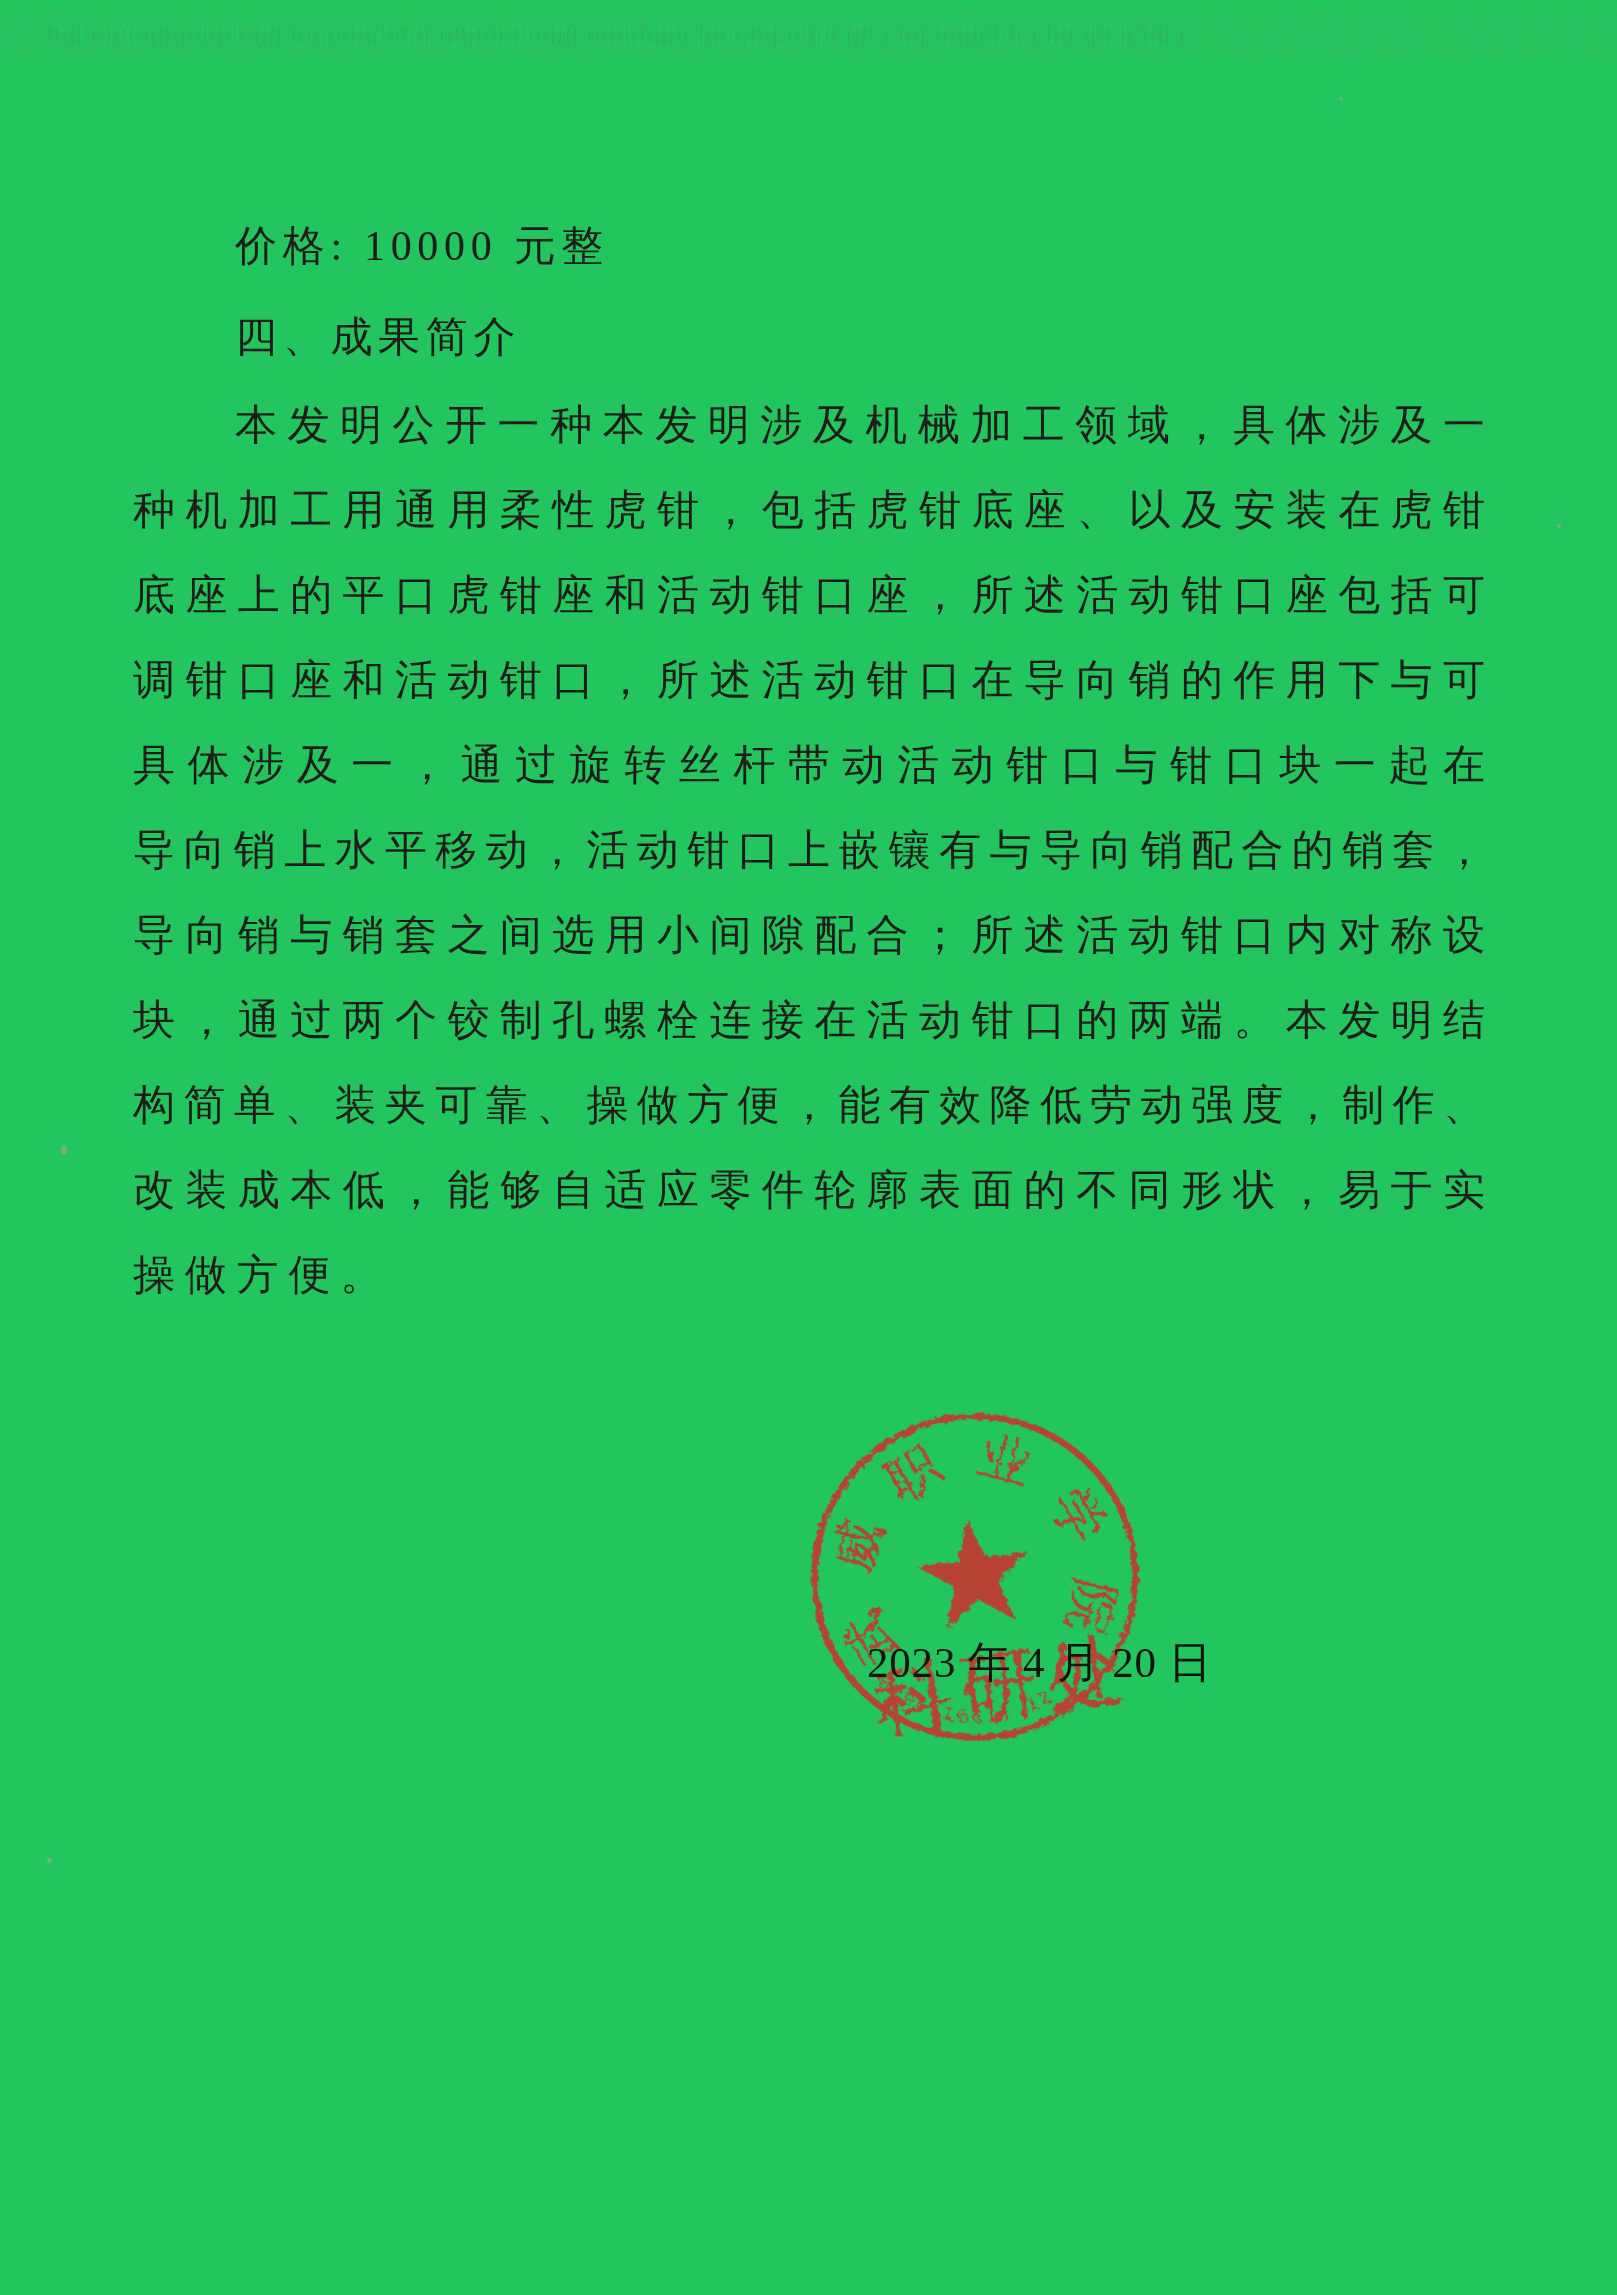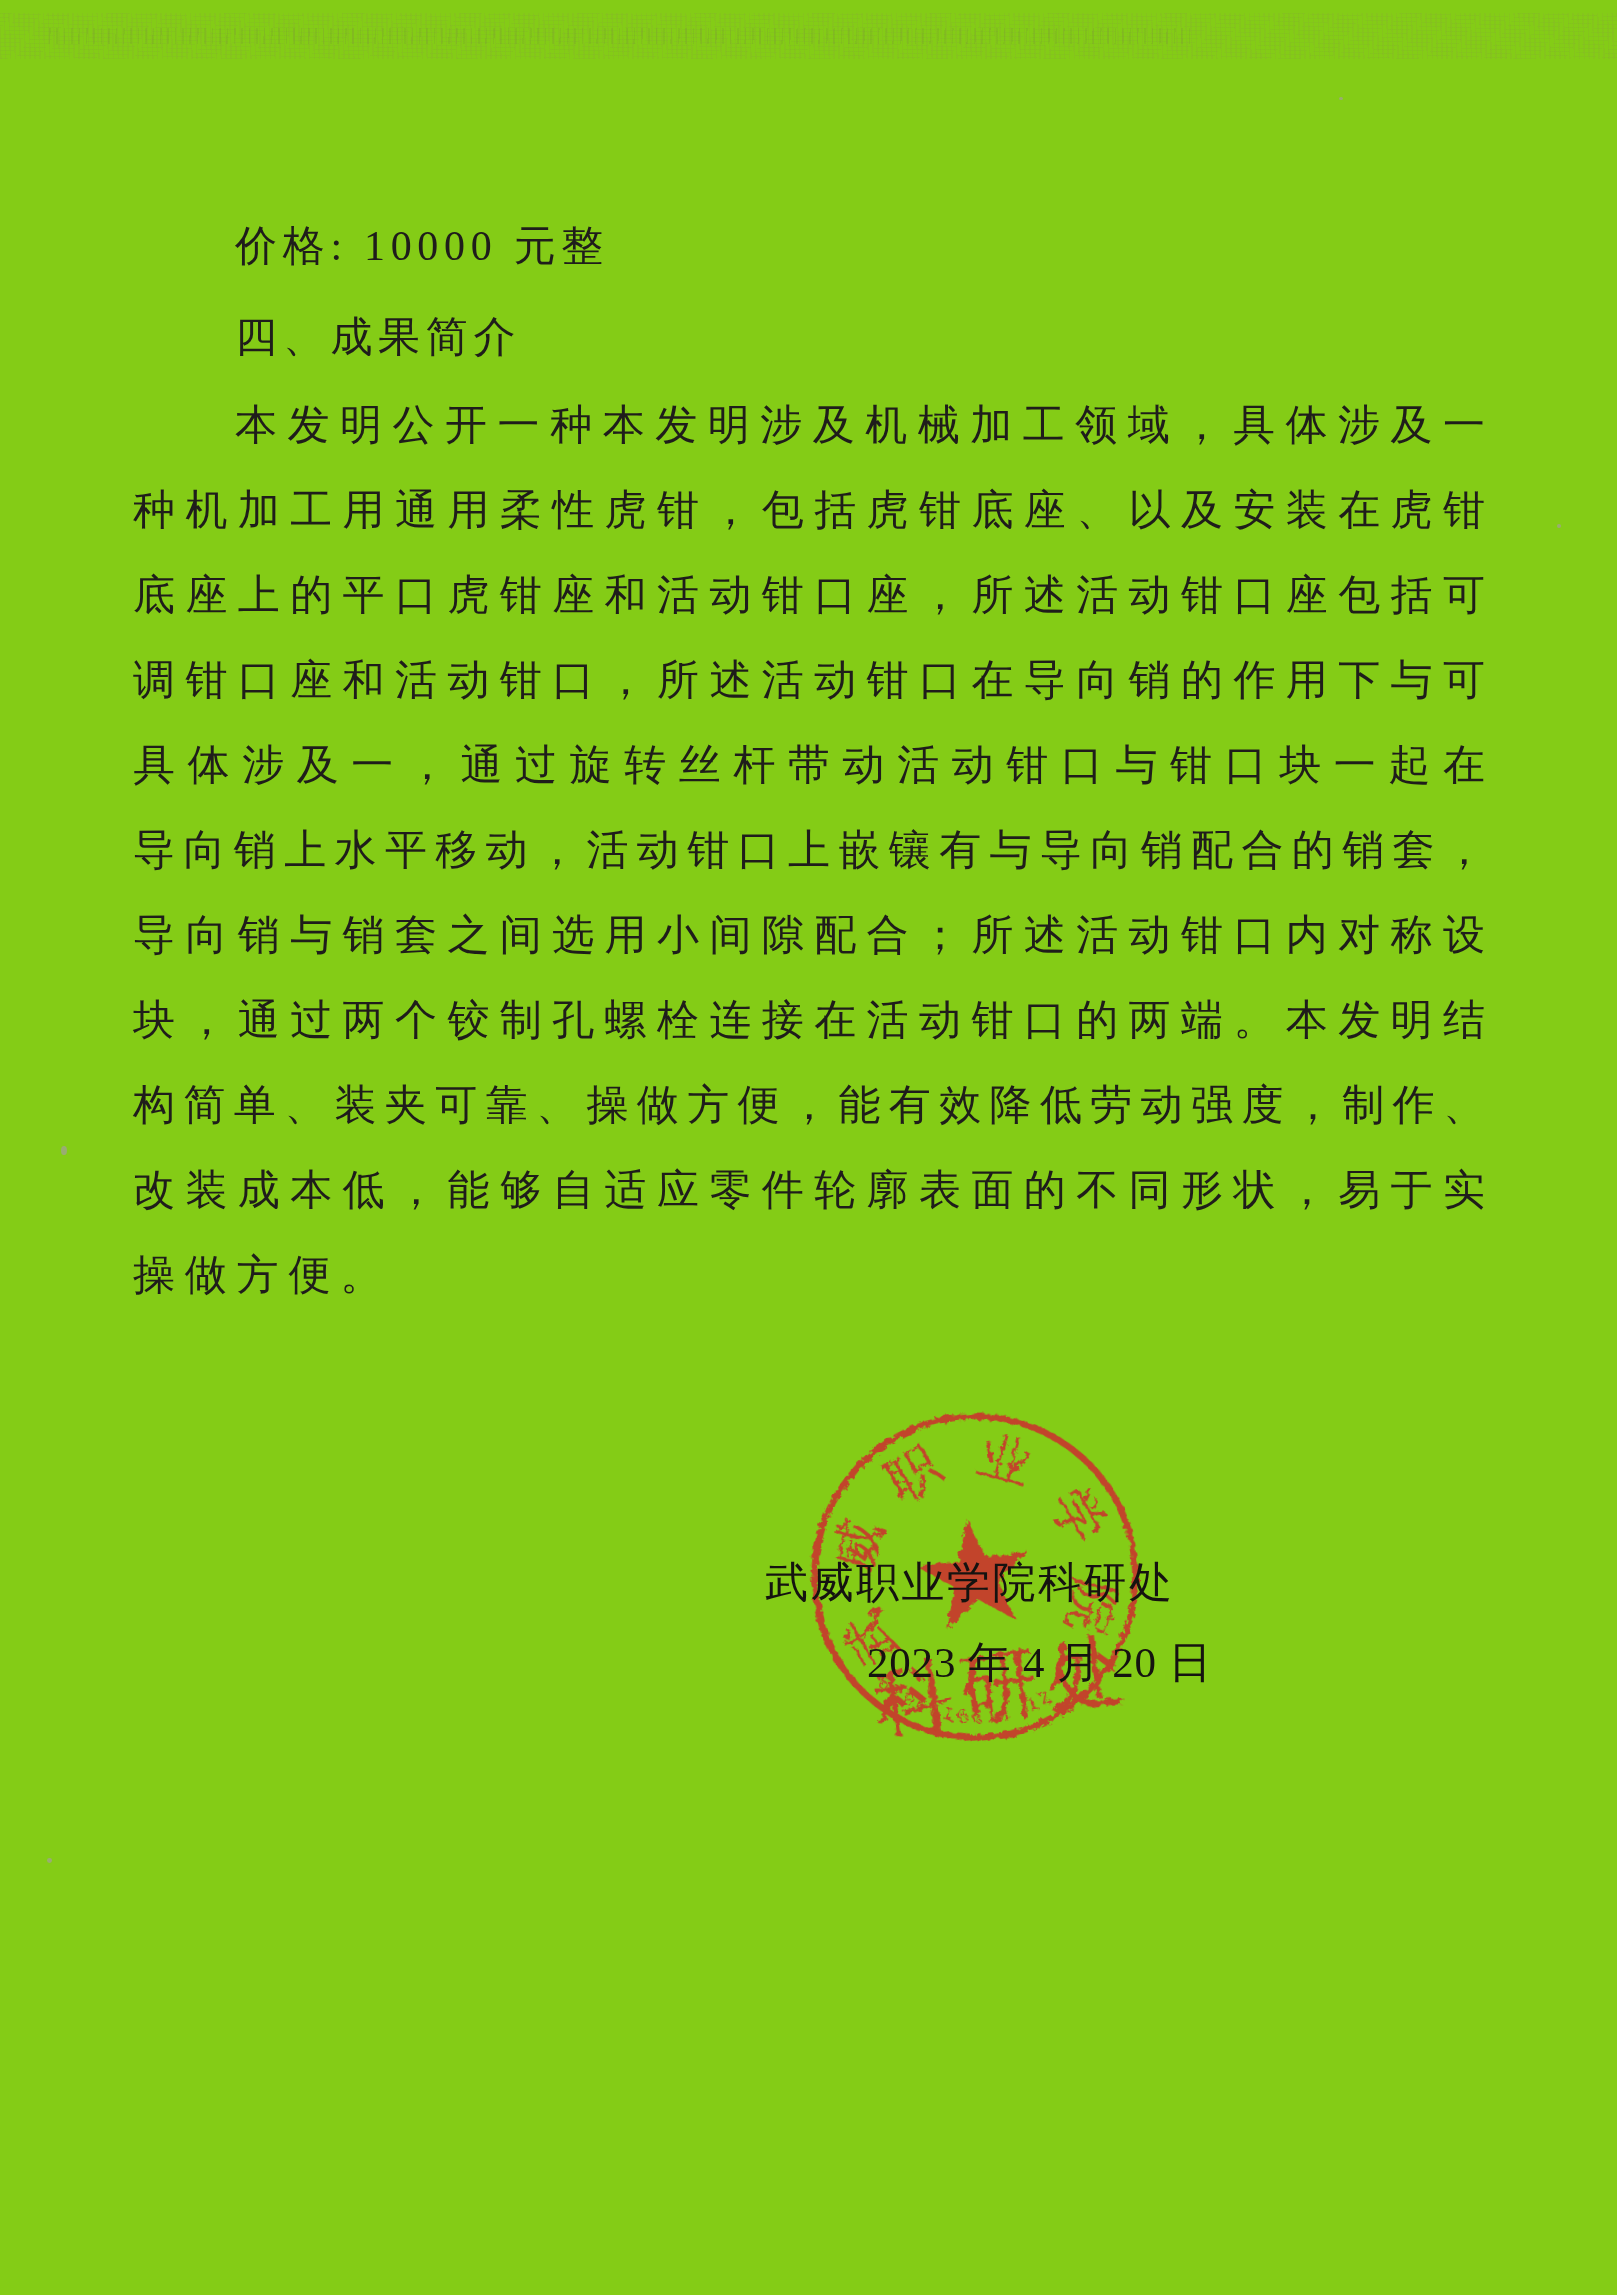--- a/index.html
+++ b/index.html
@@ -1,20 +1,20 @@
 <!DOCTYPE html>
 <html style="font-size:13px"><head>
 <meta charset="utf-8">
 <style>
   html,body{margin:0;padding:0;background:#e8e6e2;}
   .page{
     position:relative;
     width:1618px;height:2295px;
     margin:0 auto;
-    background:#84cc16;
+    background:#22c55e;
     overflow:hidden;
     font-family:"Liberation Serif","DejaVu Serif",serif;
     color:#1f1d1b;
   }
   
   .scan-noise{
     position:absolute;top:13px;left:0;width:100%;height:46px;
     background:
       repeating-linear-gradient(88deg, rgba(150,122,100,0.10) 0 1.6px, transparent 1.6px 4.9px),
       repeating-linear-gradient(2deg, rgba(125,112,100,0.08) 0 0.8px, transparent 0.8px 4.1px);
@@ -85,21 +85,20 @@
       <div class="pline">具体涉及一，通过旋转丝杆带动活动钳口与钳口块一起在</div>
       <div class="pline">导向销上水平移动，活动钳口上嵌镶有与导向销配合的销套，</div>
       <div class="pline">导向销与销套之间选用小间隙配合；所述活动钳口内对称设</div>
       <div class="pline">块，通过两个铰制孔螺栓连接在活动钳口的两端。本发明结</div>
       <div class="pline">构简单、装夹可靠、操做方便，能有效降低劳动强度，制作、</div>
       <div class="pline">改装成本低，能够自适应零件轮廓表面的不同形状，易于实</div>
       <div class="pline last">操做方便。</div>
     </div>
   </div>
 
-  <div class="sig-org">武威职业学院科研处</div>
   <div class="sig-date">2023 年 4 月 20 日</div>
 
   <svg class="seal" viewBox="0 0 420 420" xmlns="http://www.w3.org/2000/svg">
     <defs>
       <filter id="stampRough" x="-12%" y="-12%" width="124%" height="124%">
         <feTurbulence type="fractalNoise" baseFrequency="0.13" numOctaves="3" seed="7" result="n"></feTurbulence>
         <feDisplacementMap in="SourceGraphic" in2="n" scale="9"></feDisplacementMap>
       </filter>
       <path id="codearc" d="M 42.7 270.9 A 178 178 0 0 0 377.3 270.9" fill="none"></path>
     </defs>

